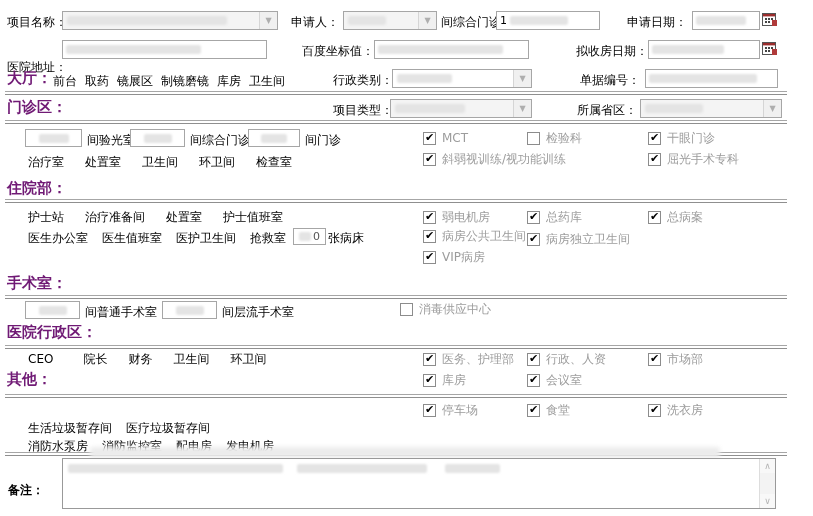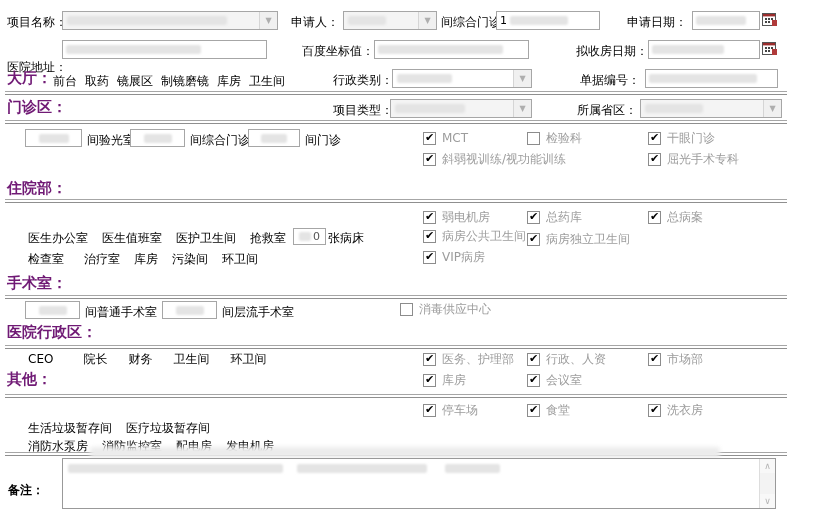--- a/index.html
+++ b/index.html
@@ -162,32 +162,38 @@
     </label>
   <label class="cb c2" style="top:131px">
       <span class="cbbox"></span>
       <span class="cbtxt">检验科</span>
     </label>
   <label class="cb c3" style="top:131px">
       <span class="cbbox checked">✔</span>
       <span class="cbtxt">干眼门诊</span>
     </label>
 
+  <div class="abs lbl row-lg" style="left:28px;top:154px">
+    <span class="room">治疗室</span><span class="room">处置室</span><span class="room">卫生间</span><span class="room">环卫间</span><span class="room">检查室</span>
+  </div>
   <label class="cb c1" style="top:152px">
       <span class="cbbox checked">✔</span>
       <span class="cbtxt">斜弱视训练/视功能训练</span>
     </label>
   <label class="cb c3" style="top:152px">
       <span class="cbbox checked">✔</span>
       <span class="cbtxt">屈光手术专科</span>
     </label>
 
   <span class="abs hdr" style="left:7px;top:179px">住院部：</span>
   <div class="sep" style="top:199px"></div>
 
+  <div class="abs lbl row-lg" style="left:28px;top:209px">
+    <span class="room">护士站</span><span class="room">治疗准备间</span><span class="room">处置室</span><span class="room">护士值班室</span>
+  </div>
   <label class="cb c1" style="top:210px">
       <span class="cbbox checked">✔</span>
       <span class="cbtxt">弱电机房</span>
     </label>
   <label class="cb c2" style="top:210px">
       <span class="cbbox checked">✔</span>
       <span class="cbtxt">总药库</span>
     </label>
   <label class="cb c3" style="top:210px">
       <span class="cbbox checked">✔</span>
@@ -204,23 +210,20 @@
   <span class="abs lbl" style="left:328px;top:230px">张病床</span>
   <label class="cb c1" style="top:229px">
       <span class="cbbox checked">✔</span>
       <span class="cbtxt">病房公共卫生间</span>
     </label>
   <label class="cb c2" style="top:232px">
       <span class="cbbox checked">✔</span>
       <span class="cbtxt">病房独立卫生间</span>
     </label>
 
-  <div class="abs lbl row-md" style="left:28px;top:251px">
-    <span class="room" style="margin-right:20px">检查室</span><span class="room">治疗室</span><span class="room">库房</span><span class="room">污染间</span><span class="room">环卫间</span>
-  </div>
   <label class="cb c1" style="top:250px">
       <span class="cbbox checked">✔</span>
       <span class="cbtxt">VIP病房</span>
     </label>
 
   <span class="abs hdr" style="left:7px;top:274px">手术室：</span>
   <div class="sep" style="top:295px"></div>
   <div class="numbox" style="left:25px;top:301px;width:55px">
       <span class="redact" style="width:28px"></span>
     </div>

